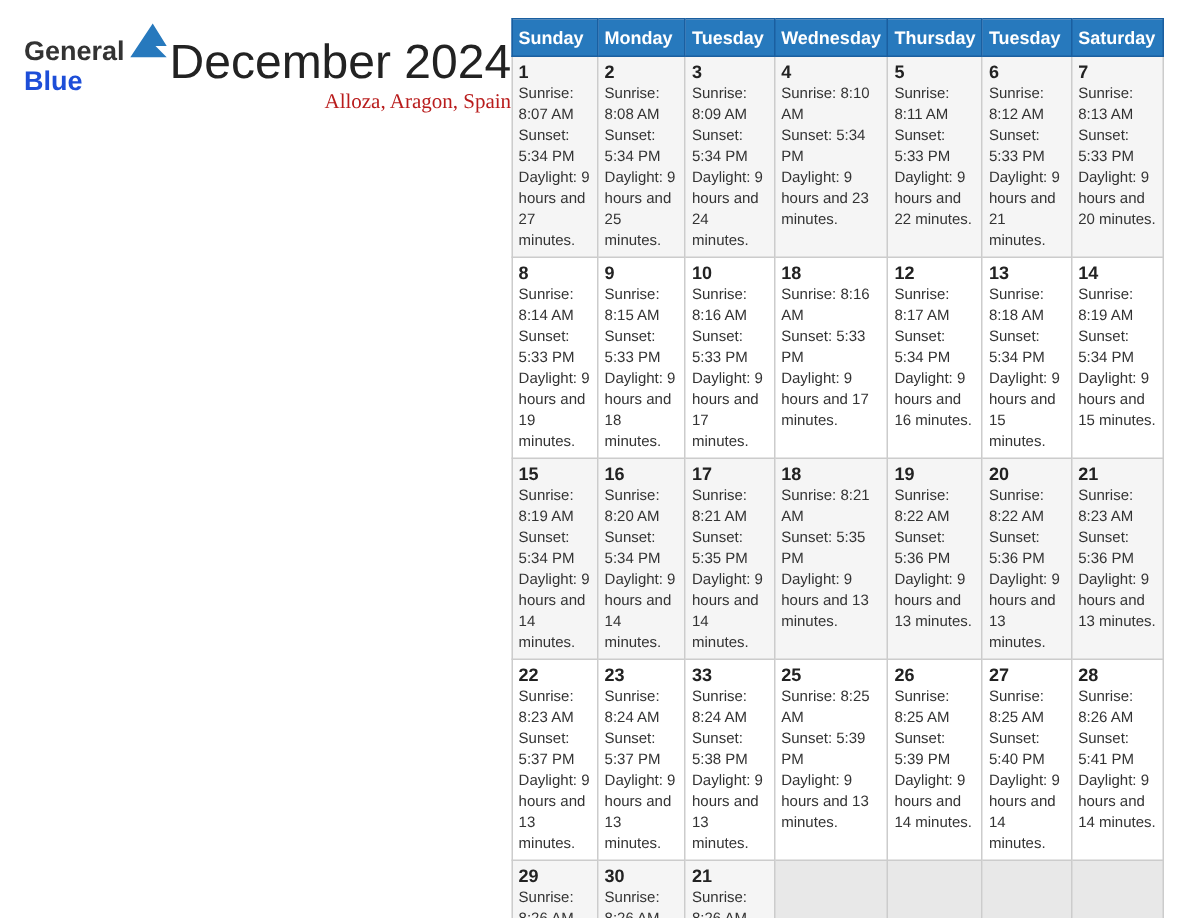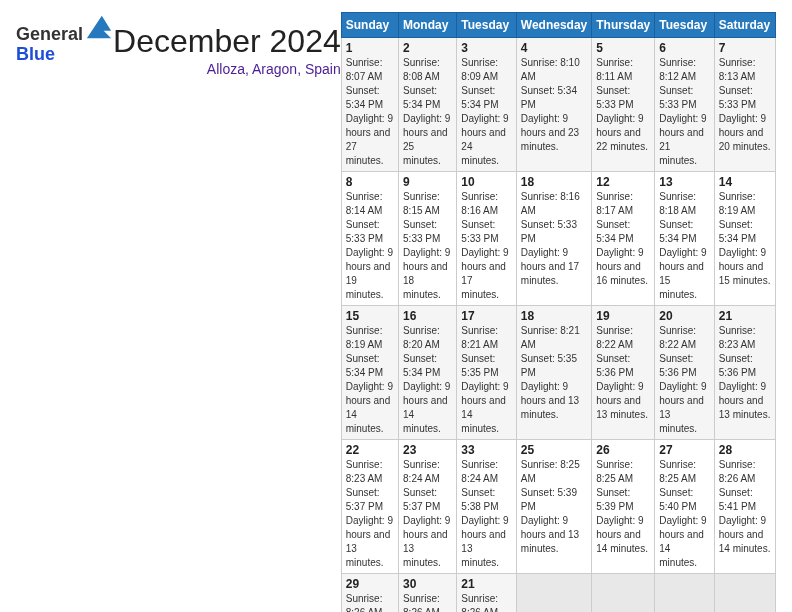--- a/index.html
+++ b/index.html
@@ -44,22 +44,23 @@
       margin-top: 12px;
     }
     .month-title {
       font-size: 32px;
       font-weight: normal;
       color: #222;
       line-height: 1.1;
     }
     .location {
       font-size: 14px;
-      color: #4c1d95;
+      color: #b91c1c;
       margin-top: 2px;
+      font-family: Liberation Serif, serif;
     }
     .calendar {
       flex: 1;
       border-collapse: collapse;
       width: 100%;
       font-size: 10px;
     }
     .calendar thead tr th {
       background: #2779bd;
       color: #fff;

